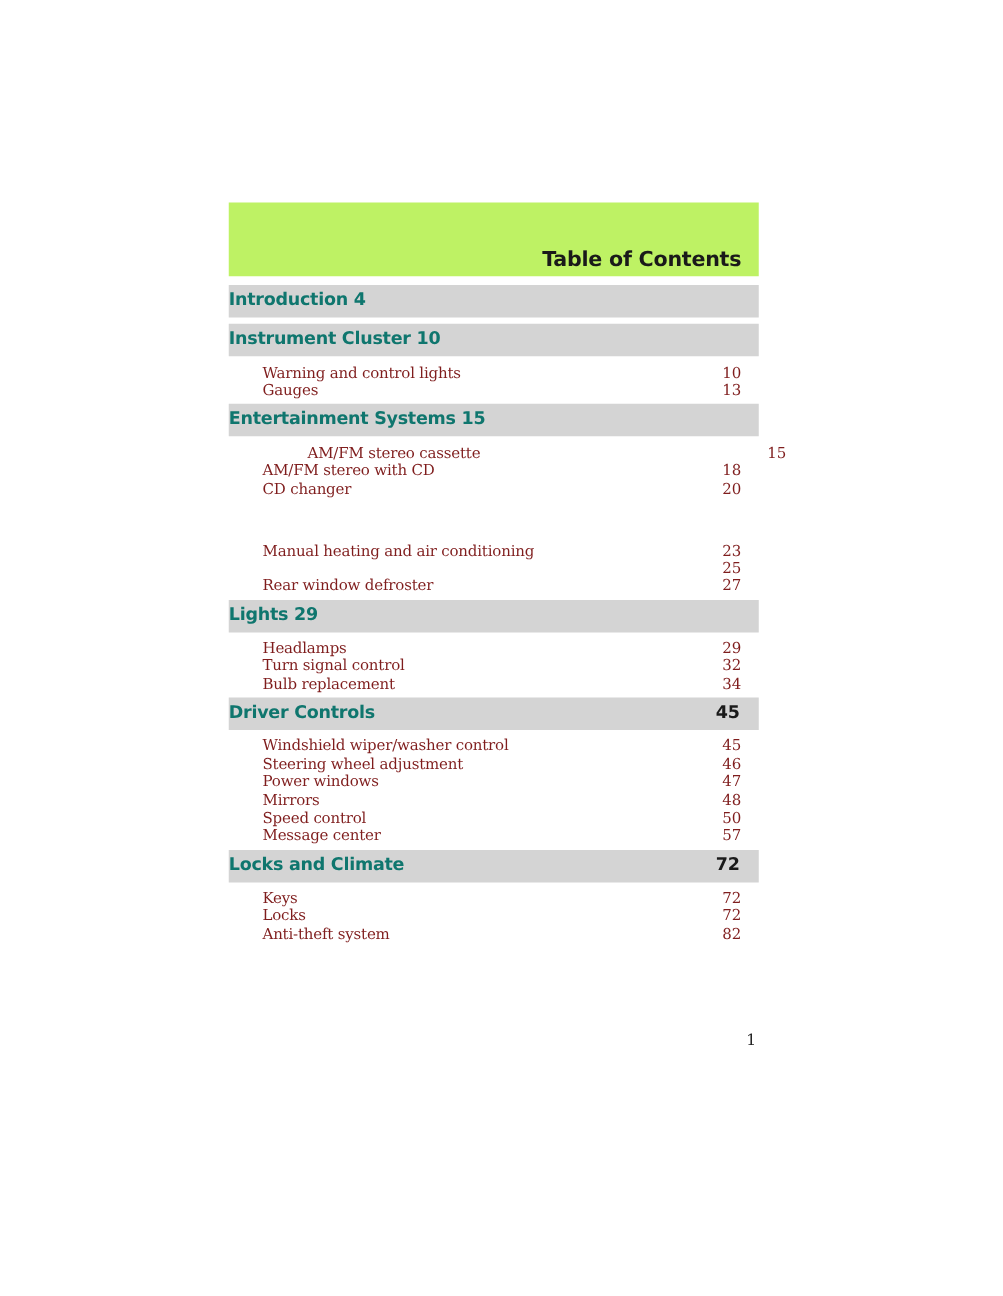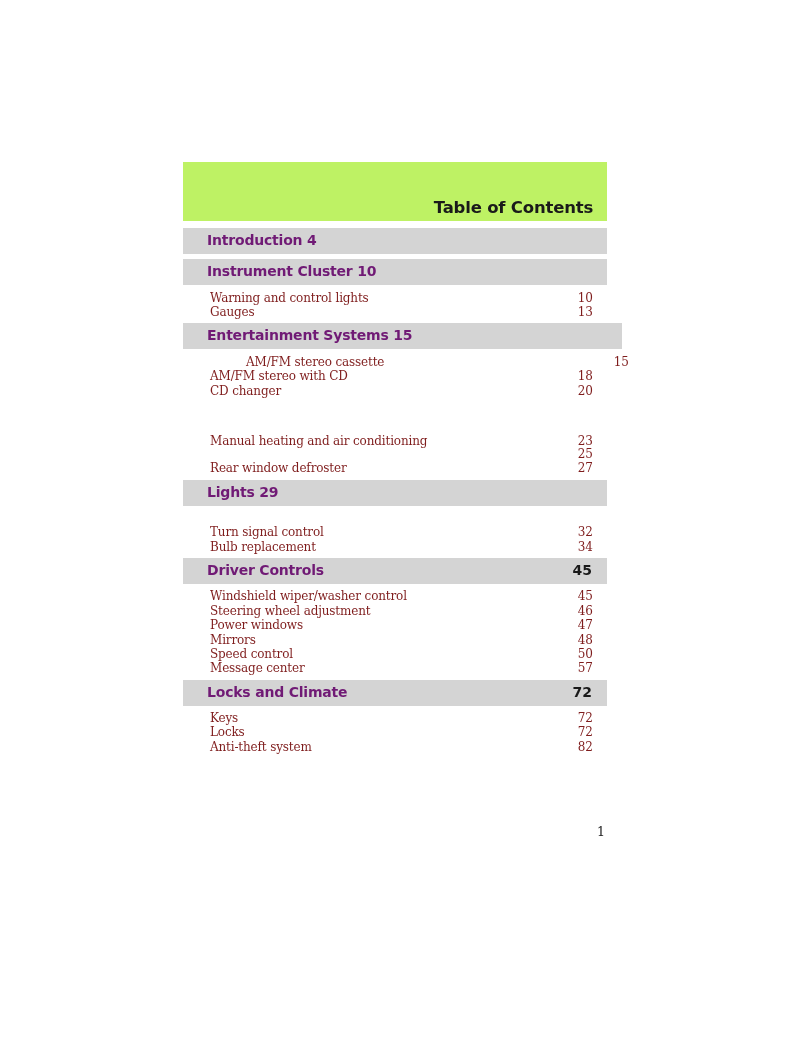--- a/index.html
+++ b/index.html
@@ -12,23 +12,23 @@
   .title-text {
     position: absolute; right: 14px; bottom: 4px;
     font-family: "DejaVu Sans", sans-serif; font-weight: bold; font-size: 16.5px;
     color: #1a1a1a; letter-spacing: -0.2px;
   }
   .sec-band {
     position: absolute; left: 183px; width: 424px; height: 26px;
     background: #d4d4d4;
   }
   .sec-title {
-    position: absolute; left: 24px; top: 4px;
+    position: absolute; left: 0; top: 4px;
     font-family: "DejaVu Sans", sans-serif; font-weight: bold; font-size: 14px;
-    color: #701a75; letter-spacing: -0.2px; white-space: nowrap;
+    color: #0f766e; letter-spacing: -0.2px; white-space: nowrap;
   }
   .sec-page {
     position: absolute; right: 15px; top: 4px;
     font-family: "DejaVu Sans", sans-serif; font-weight: bold; font-size: 14px;
     color: #1a1a1a;
   }
   .entry {
     position: absolute; left: 210px; width: 383px; height: 15px;
     font-family: "DejaVu Serif", serif; font-size: 12px; color: #7f1d1d;
     line-height: 15px;
@@ -60,21 +60,21 @@
   </div>
   <div class="entry" style="top:291px;">
     <span class="entry-label">Warning and control lights</span>
     <span class="entry-page">10</span>
   </div>
   <div class="entry" style="top:305px;">
     <span class="entry-label">Gauges</span>
     <span class="entry-page">13</span>
   </div>
 
-  <div class="sec-band" style="top:323px;padding-left:15px;">
+  <div class="sec-band" style="top:323px;">
     <div class="sec-title">Entertainment Systems 15</div>
     <div class="sec-page"></div>
   </div>
   <div class="entry" style="top:355px;margin-left:36px;">
     <span class="entry-label">AM/FM stereo cassette</span>
     <span class="entry-page">15</span>
   </div>
   <div class="entry" style="top:369px;">
     <span class="entry-label">AM/FM stereo with CD</span>
     <span class="entry-page">18</span>
@@ -92,20 +92,24 @@
     <span class="entry-page">25</span>
   </div>
   <div class="entry" style="top:461px;">
     <span class="entry-label">Rear window defroster</span>
     <span class="entry-page">27</span>
   </div>
 
   <div class="sec-band" style="top:480px;">
     <div class="sec-title">Lights 29</div>
     <div class="sec-page"></div>
+  </div>
+  <div class="entry" style="top:511px;">
+    <span class="entry-label">Headlamps</span>
+    <span class="entry-page">29</span>
   </div>
   <div class="entry" style="top:525px;">
     <span class="entry-label">Turn signal control</span>
     <span class="entry-page">32</span>
   </div>
   <div class="entry" style="top:540px;">
     <span class="entry-label">Bulb replacement</span>
     <span class="entry-page">34</span>
   </div>
 

